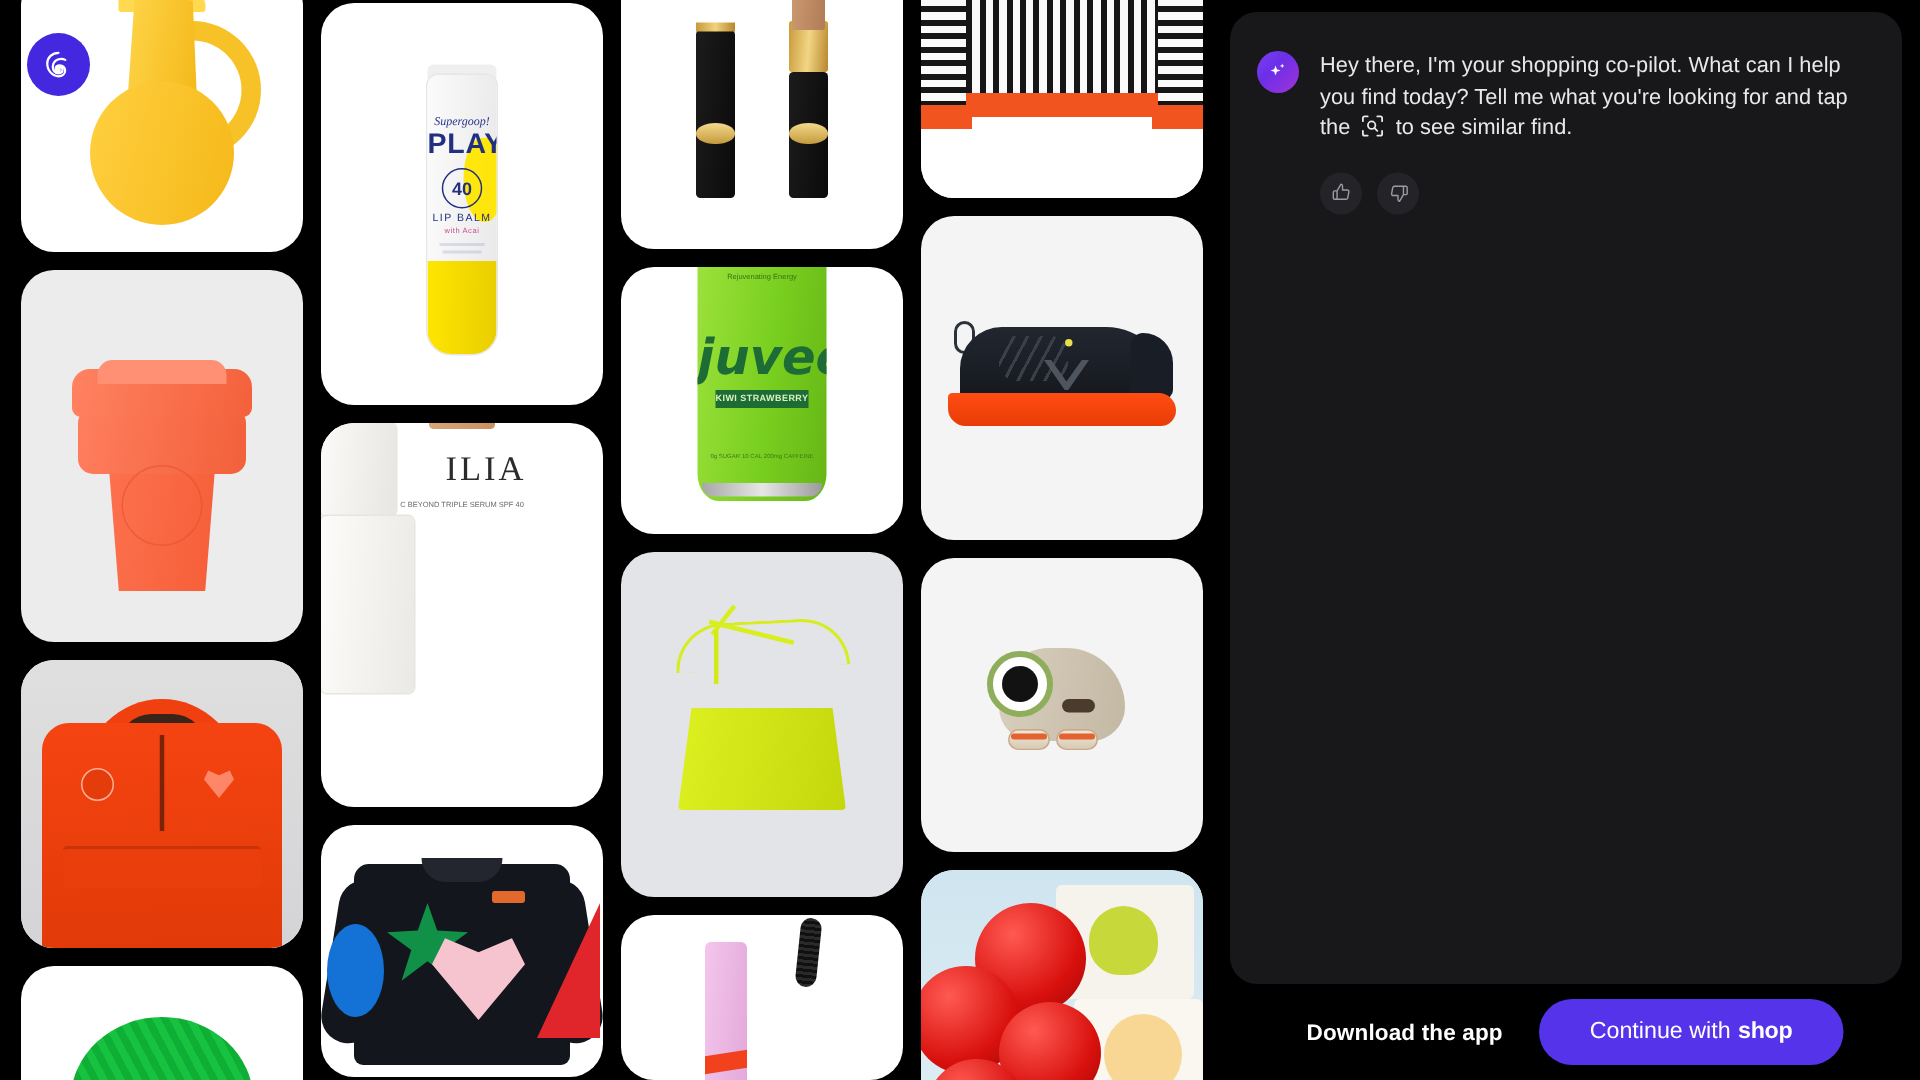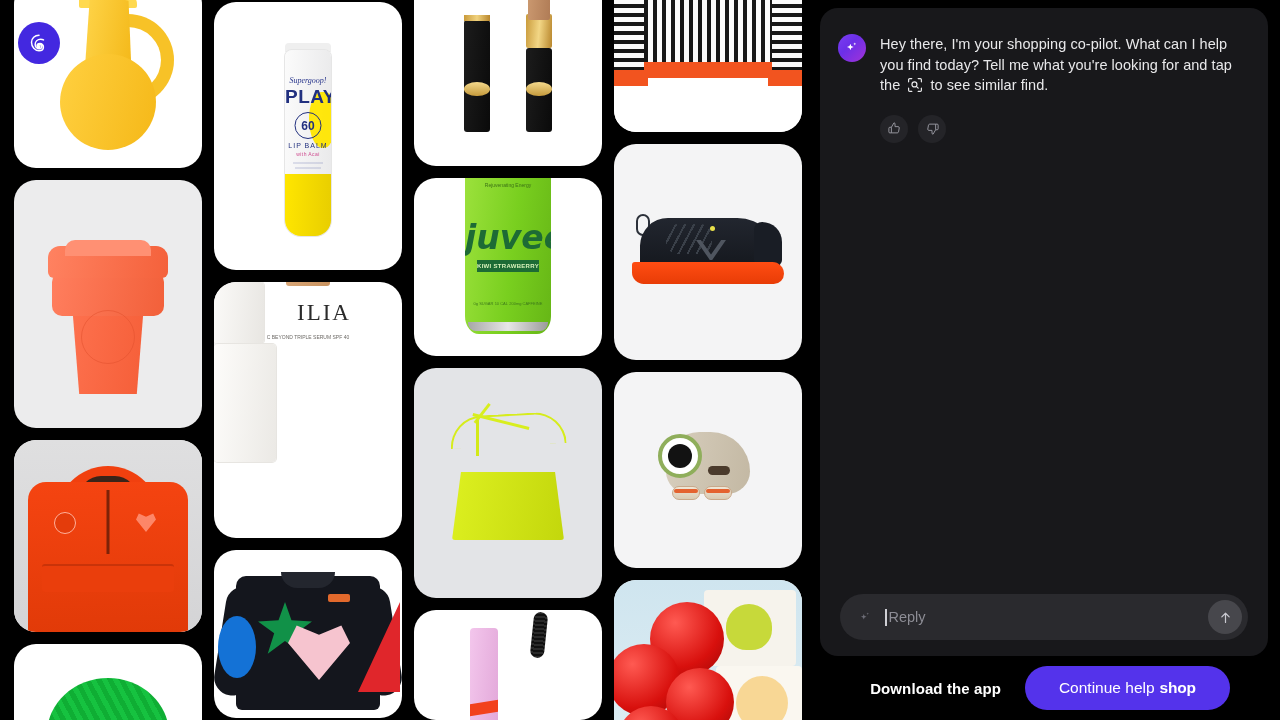--- a/index.html
+++ b/index.html
@@ -294,21 +294,21 @@
     </div>
 
     <div class="col c2">
       <div class="card bg-white" style="height:268px">
         <div class="scene">
           <div class="cx tube-top"></div>
           <div class="cx tube">
             <div class="sg-blob"></div>
             <div class="sg-brand">Supergoop!</div>
             <div class="sg-play">PLAY</div>
-            <div class="sg-spf">60</div>
+            <div class="sg-spf">40</div>
             <div class="sg-lb">LIP BALM</div>
             <div class="sg-fl">with Acai</div>
             <div class="sg-fine"></div>
             <div class="sg-fine2"></div>
             <div class="tube-cap"></div>
           </div>
         </div>
       </div>
 
       <div class="card bg-white" style="height:256px">
@@ -475,38 +475,23 @@
           </div>
           <div class="fb-btn">
             <svg width="15" height="15" viewBox="0 0 24 24">
               <path d="M17 14V5h2.4A1.6 1.6 0 0 1 21 6.6v5.8a1.6 1.6 0 0 1-1.6 1.6zM17 14l-4.2 7.2c-.9-.1-1.6-.9-1.6-1.9V15H6.1c-1.1 0-1.9-1-1.7-2.1l1.2-6.3C5.8 5.7 6.6 5 7.5 5H17" fill="none" stroke="#9b9ba3" stroke-width="1.5" stroke-linejoin="round"></path>
             </svg>
           </div>
         </div>
       </div>
     </div>
 
-    <div class="composer">
-      <span class="comp-spark">
-        <svg width="15" height="15" viewBox="0 0 24 24">
-          <path d="M9.2 6.2l1.2 3.3 3.3 1.2-3.3 1.2-1.2 3.3-1.2-3.3-3.3-1.2 3.3-1.2z" fill="#6f6f79"></path>
-          <path d="M15.6 3.9l.55 1.5 1.5.55-1.5.55-.55 1.5-.55-1.5-1.5-.55 1.5-.55z" fill="#6f6f79"></path>
-        </svg>
-      </span>
-      <span class="comp-caret"></span>
-      <input class="comp-input" type="text" placeholder="Reply" style="">
-      <div class="send-btn">
-        <svg width="17" height="17" viewBox="0 0 24 24">
-          <path d="M12 19V6M12 6l-5.2 5.2M12 6l5.2 5.2" fill="none" stroke="#c9c9d0" stroke-width="1.7" stroke-linecap="round" stroke-linejoin="round"></path>
-        </svg>
-      </div>
-    </div>
   </div>
 
   <div class="bottom-bar">
     <a class="dl-app" href="#">Download the app</a>
     <button class="cta">
-      <span>Continue help</span>
+      <span>Continue with</span>
       <b>shop</b>
     </button>
   </div>
 
 </div>
 
 </body></html>

